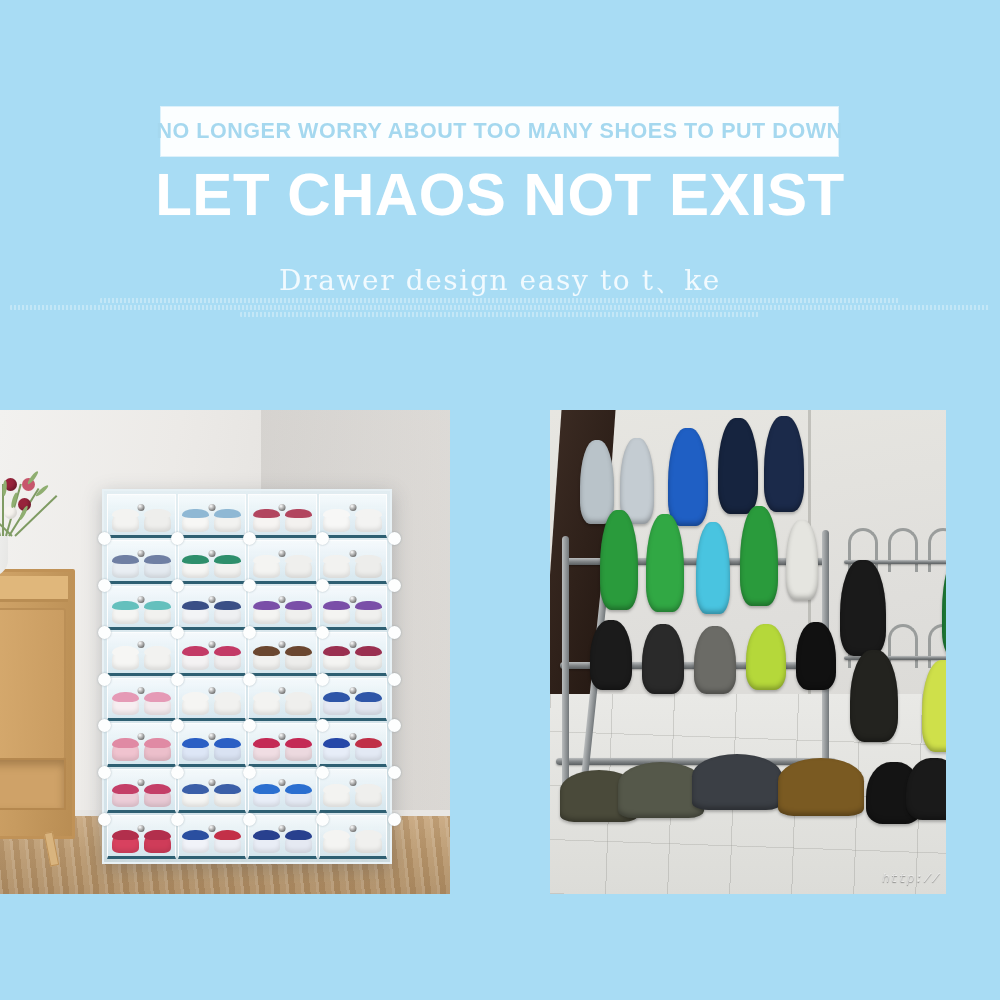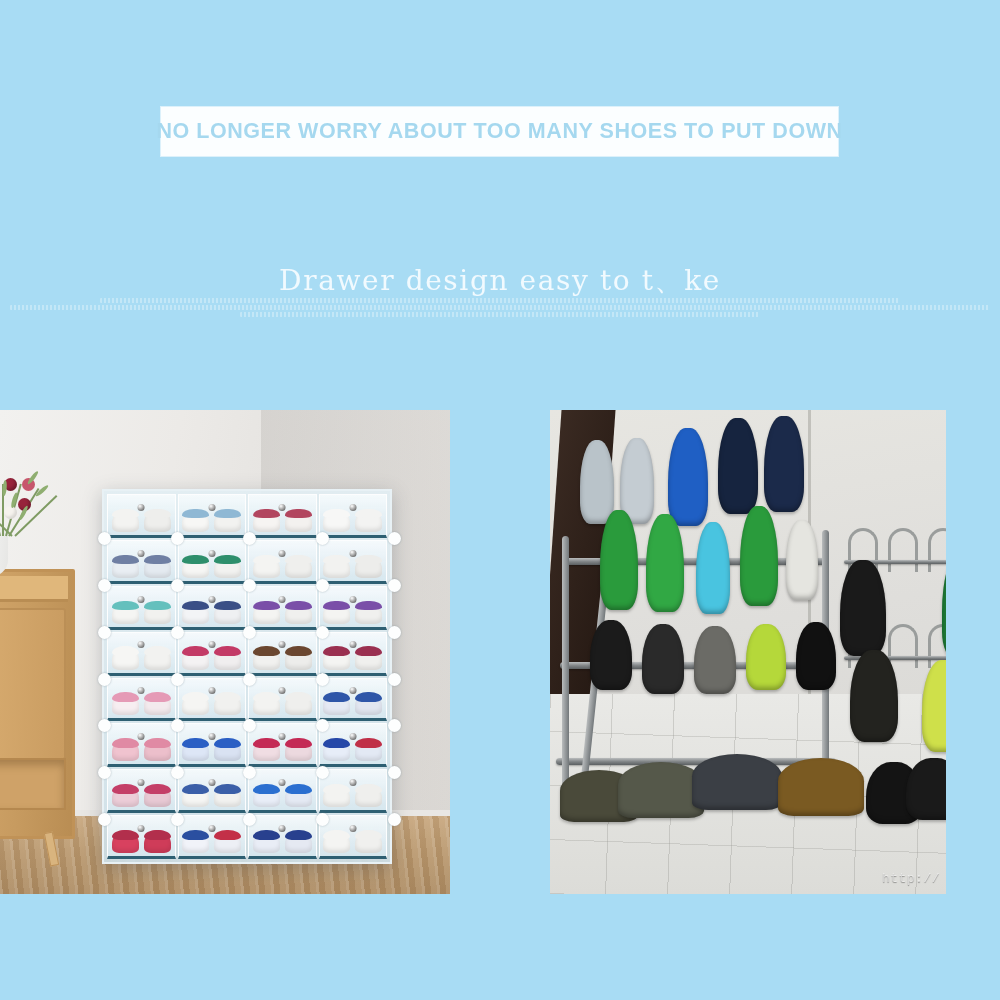--- a/index.html
+++ b/index.html
@@ -54,21 +54,21 @@
   .label {
     position:absolute; color:#ffffff; font-size:25px; font-weight:700;
     letter-spacing:.3px; white-space:nowrap;
   }
   .label-after  { left:120px; top:373px; }
   .label-before { left:679px; top:373px; }
 
   
   .photo { position:absolute; overflow:hidden; }
   .photo-after  { left:0px;   top:410px; width:450px; height:484px; }
-  .photo-before { left:550px; top:410px; width:396px; height:484px; }
+  .photo-before { left:550px; top:410px; width:396px; height:484px;font-style:italic; }
 
   
   .room-wall {
     position:absolute; inset:0;
     background:linear-gradient(100deg,#f2f1ef 0%,#eceae7 34%,#e4e2df 62%,#dedbd7 100%);
   }
   .room-wall:after{
     content:""; position:absolute; left:58%; top:0; width:42%; height:100%;
     background:linear-gradient(90deg,rgba(150,145,140,.22),rgba(150,145,140,.05));
   }
@@ -227,20 +227,21 @@
 </style>
 </head>
 <body>
 
 <div class="page">
 
   <div class="banner">
     <span class="banner-text">NO LONGER WORRY ABOUT TOO MANY SHOES TO PUT DOWN</span>
   </div>
 
+  <div class="headline">LET CHAOS NOT EXIST</div>
 
   <div class="subline">Drawer design easy to t、ke</div>
 
   <div class="microtext">
     <div class="mrow m1"></div>
     <div class="mrow m2"></div>
     <div class="mrow m3"></div>
   </div>
 
 

